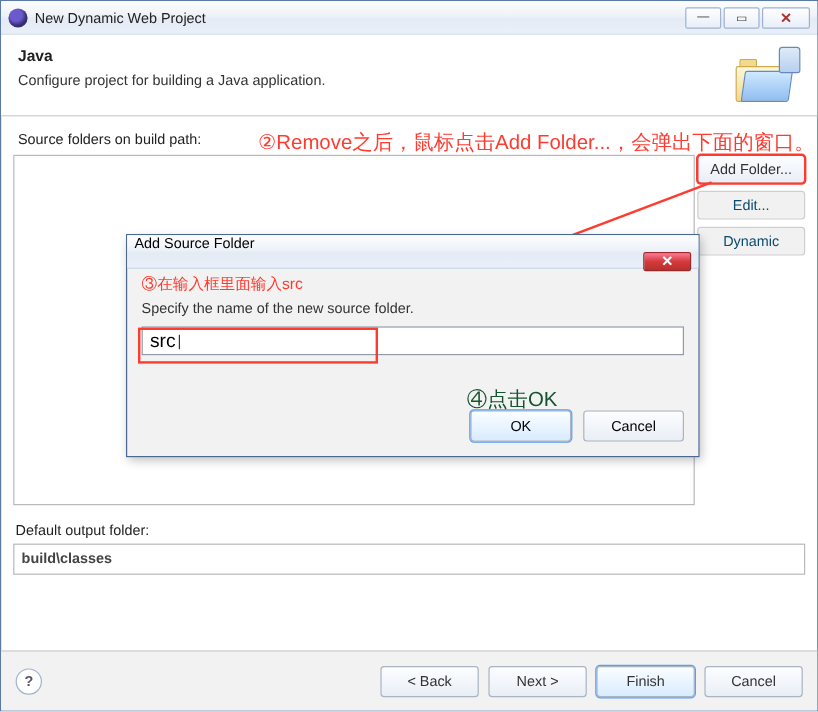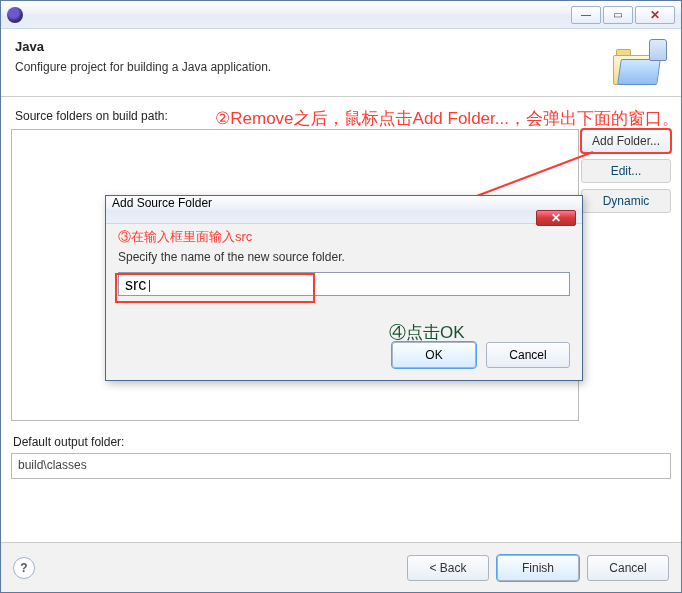--- a/index.html
+++ b/index.html
@@ -61,21 +61,21 @@
     height:24px; border:1px solid #aab4c2; border-radius:3px;
     background:linear-gradient(#fcfdff,#e9eef6);
     display:flex; align-items:center; justify-content:center;
     color:#333; font-size:12px;
   }
   .btn.disabled { color:#0c4a6e; background:#f1f1f1; border-color:#cfcfcf;}
   .btn.highlight-red { outline:2px solid #ff3b30; outline-offset:-1px;}
   .lbl-output { position:absolute; left:12px; top:434px; color:#222;}
   .output-field {
     position:absolute; left:10px; top:452px; right:10px; height:26px;
-    border:1px solid #b9b9b9; background:#fff; padding:4px 6px; color:#444;
+    border:1px solid #b9b9b9; background:#fff; padding:4px 6px; color:#444;font-weight:bold;
   }
   .footer {
     position:absolute; left:0; right:0; bottom:0; height:50px;
     border-top:1px solid #ccc; background:#f2f2f2;
     display:flex; align-items:center; padding:0 12px; gap:8px;
   }
   .footer .help {
     width:22px; height:22px; border:1px solid #9fb3cf; border-radius:50%;
     display:flex; align-items:center; justify-content:center; background:#fff;
     color:#556; font-weight:bold;
@@ -120,20 +120,21 @@
   .caret { display:inline-block; margin-left:3px; border-left:1px solid #333; height:12px; vertical-align:middle; animation: blink 1s step-end infinite;}
   @keyframes blink { 50% {opacity:0;} }
 </style>
 </head>
 <body>
 
 <div class="win-border">
 
   <div class="titlebar">
     <div class="eclipse-icon"></div>
+    <div class="title">New Dynamic Web Project</div>
     <div class="win-controls">
       <div class="win-btn">
           <span>—</span>
         </div>
       <div class="win-btn">
           <span>▭</span>
         </div>
       <div class="win-btn close">
           <span>✕</span>
         </div>
@@ -174,20 +175,21 @@
     <line x1="172" y1="6" x2="24" y2="62" stroke="#ff3b30" stroke-width="2" marker-end="url(#ah)"></line>
   </svg>
 
   <div class="lbl-output">Default output folder:</div>
   <div class="output-field">build\classes</div>
 
   <div class="footer">
     <div class="help">?</div>
     <div class="spacer"></div>
     <div class="fbtn">&lt; Back</div>
+    <div class="fbtn">Next &gt;</div>
     <div class="fbtn primary">Finish</div>
     <div class="fbtn">Cancel</div>
   </div>
 
   <div class="dialog">
     <div class="dlg-title">
       <div class="eclipse-icon"></div>
       <div>Add Source Folder</div>
       <div class="close-red">✕</div>
     </div>

